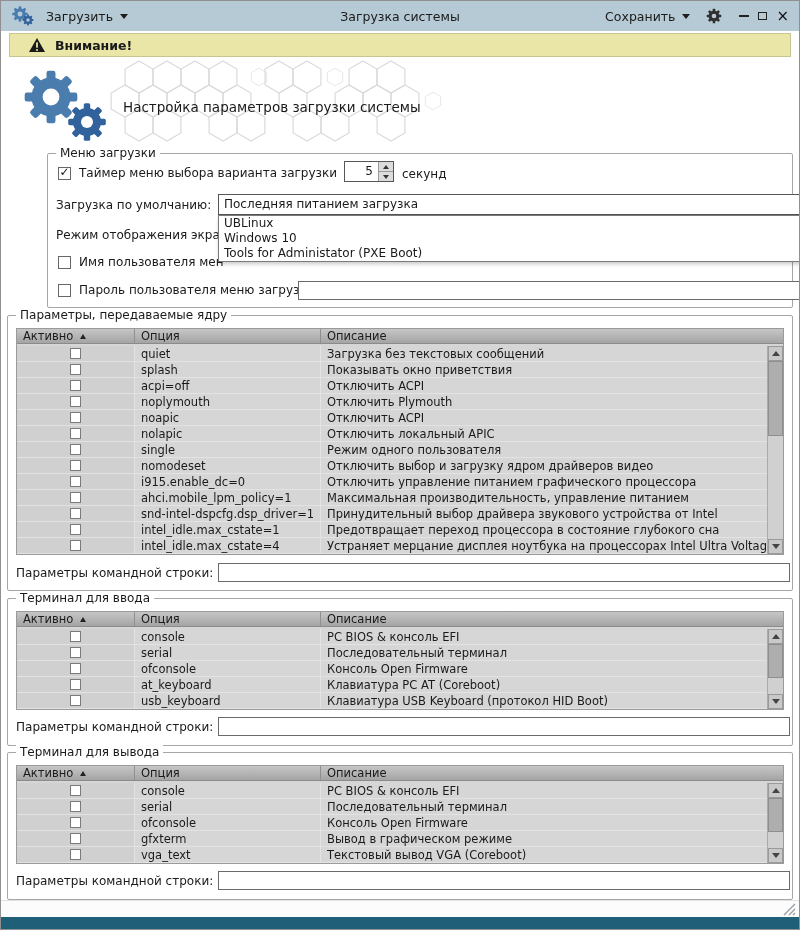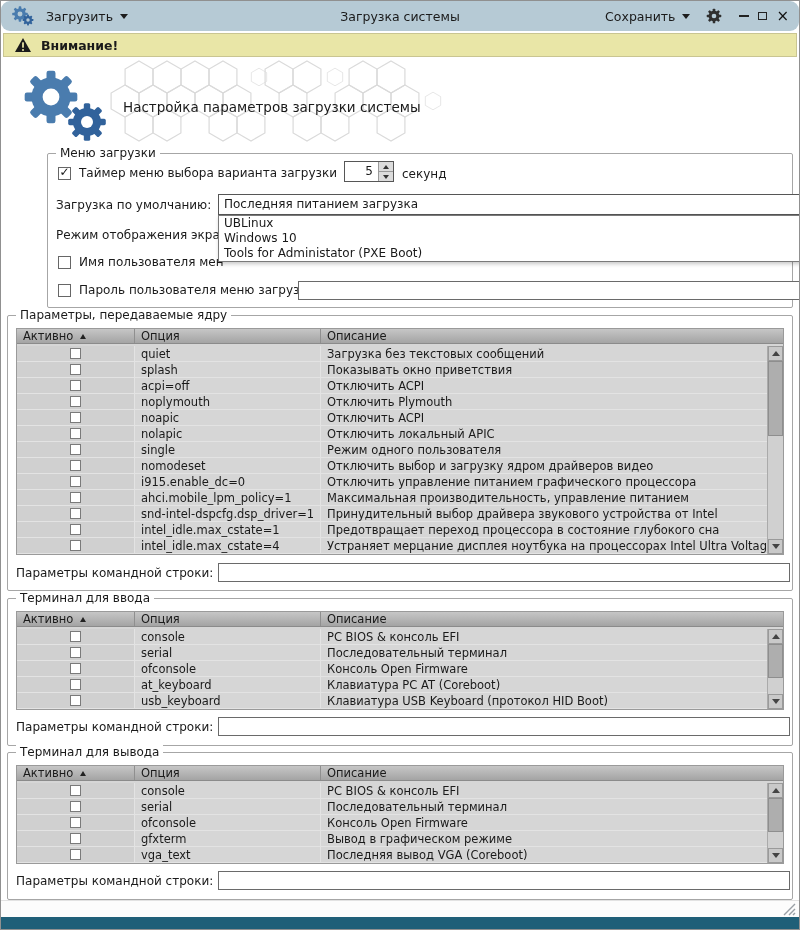--- a/index.html
+++ b/index.html
@@ -1,34 +1,34 @@
 <!DOCTYPE html>
 <html><head>
 <meta charset="utf-8">
 <style>
   * { margin:0; padding:0; box-sizing:border-box; }
   html,body { width:800px; height:930px; }
   body { font-family:"DejaVu Sans", sans-serif; font-size:12px; color:#1a1a1a; background:#fff; }
   .window { position:relative; width:800px; height:930px; border:1px solid #909090; background:#fff; overflow:hidden; }
 
   
-  .toolbar { height:30px; background:#b6cad5; display:flex; align-items:center; padding:0 10px; position:relative;border-radius:9px; }
+  .toolbar { height:30px; background:#b6cad5; display:flex; align-items:center; padding:0 10px; position:relative; }
   .tb-left, .tb-right { display:flex; align-items:center; gap:8px; z-index:1; }
   .tb-right { margin-left:auto; gap:12px; }
   .tb-btn { display:flex; align-items:center; gap:7px; padding:2px 3px; cursor:default; }
   .tb-btn span.lbl { font-size:12.5px; }
   .caret-down { width:0; height:0; border-left:4px solid transparent; border-right:4px solid transparent; border-top:5px solid #1d1d1d; }
   .tb-title { position:absolute; left:0; right:0; text-align:center; font-size:12.5px; pointer-events:none; }
   .winctls { display:flex; align-items:center; gap:9px; margin-left:4px; }
   .win-min i { display:block; width:10px; height:2px; background:#222; }
   .win-max i { display:block; width:9px; height:8px; border:1.5px solid #222; background:transparent; }
   .win-close { font-size:15px; line-height:14px; color:#111; }
 
   
-  .warnbar { margin:2px 2px 0; height:24px; background:#e9e6a7; border:1px solid #c9c592; display:flex; align-items:center; gap:9px; padding:0 10px; }
+  .warnbar { margin:2px 8px 0; height:24px; background:#e9e6a7; border:1px solid #c9c592; display:flex; align-items:center; gap:9px; padding:0 18px; }
   .warn-text { font-weight:bold; font-size:12.5px; }
 
   
   .header { position:relative; height:90px; background:#fff; overflow:hidden; }
   .hexes { position:absolute; left:108px; top:0; }
   .app-logo { position:absolute; left:12px; top:4px; }
   .header-title { position:absolute; left:122px; top:42px; font-size:13.5px; }
 
   
   .grp { position:relative; margin:6px 6px 0; border:1px solid #a6a6a6; border-radius:2px; background:#fff; }
@@ -504,21 +504,21 @@
             </div>
             <div class="td td-option">gfxterm</div>
             <div class="td td-desc">Вывод в графическом режиме</div>
           </div>
 
           <div class="tr">
             <div class="td td-active">
               <span class="cbx-sm"></span>
             </div>
             <div class="td td-option">vga_text</div>
-            <div class="td td-desc">Последняя вывод VGA (Coreboot)</div>
+            <div class="td td-desc">Текстовый вывод VGA (Coreboot)</div>
           </div>
         </div>
       <div class="vscroll">
         <div class="sb-btn">
             <span class="tri-up-sb"></span>
           </div>
         <div class="sb-track">
             <div class="sb-thumb" style="top:0; height:68%;"></div>
           </div>
         <div class="sb-btn">

